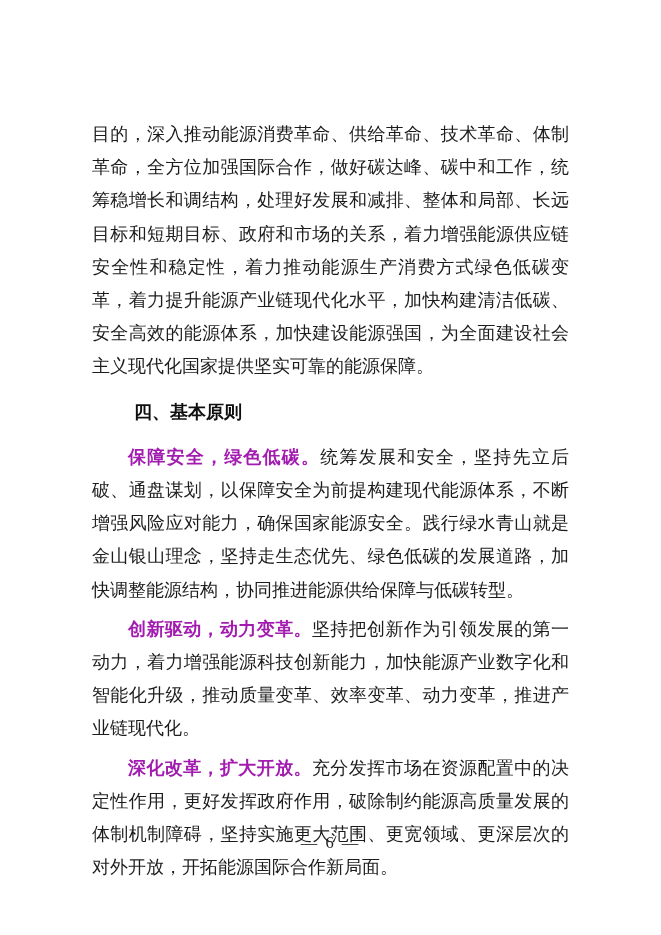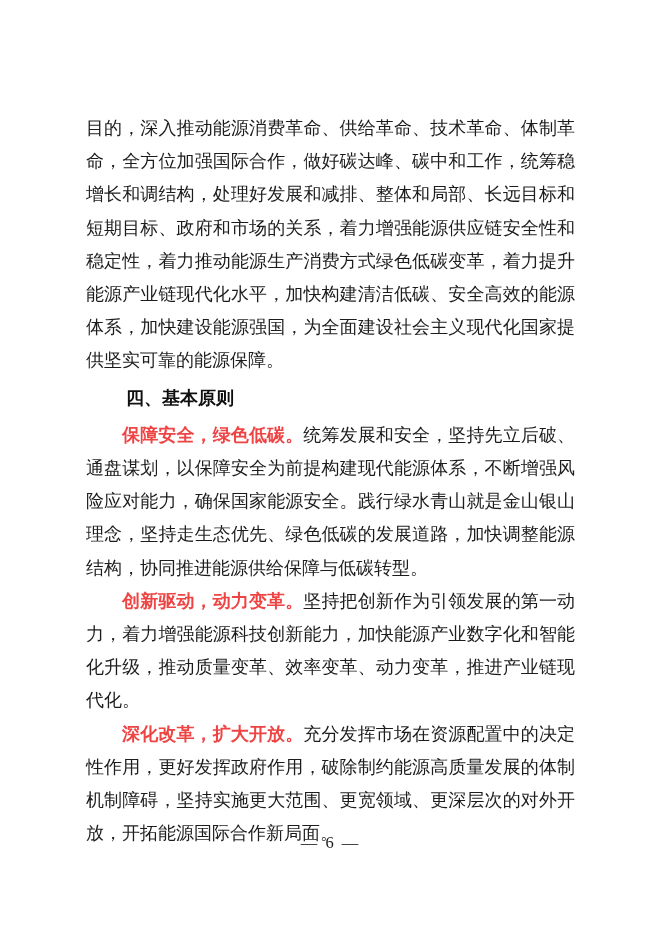--- a/index.html
+++ b/index.html
@@ -20,39 +20,39 @@
     left: 86px;
     top: 112px;
     width: 489px;
     font-size: 18px;
     line-height: 33.2px;
     color: #1c1c1c;
     text-align: justify;
     text-justify: inter-character;
   }
   .text-block p {
-    margin: 0;
+    margin: 6px;
     text-indent: 2em;
   }
   .text-block p.continuation {
     text-indent: 0;
   }
   .section-heading {
-    margin: 4px;
+    margin: 12px;
     text-indent: 2em;
     font-family: "Liberation Sans", sans-serif;
     font-size: 18px;
     line-height: 33.2px;
     font-weight: 700;
     color: #0f0f0f;
     text-align: left;
   }
   .lead {
     font-weight: 700;
-    color: #ef4444;
+    color: #a21caf;
   }
   .page-number {
     position: absolute;
     top: 833px;
     left: 0;
     width: 100%;
     text-align: center;
     font-size: 16.5px;
     line-height: 20px;
     color: #1c1c1c;

